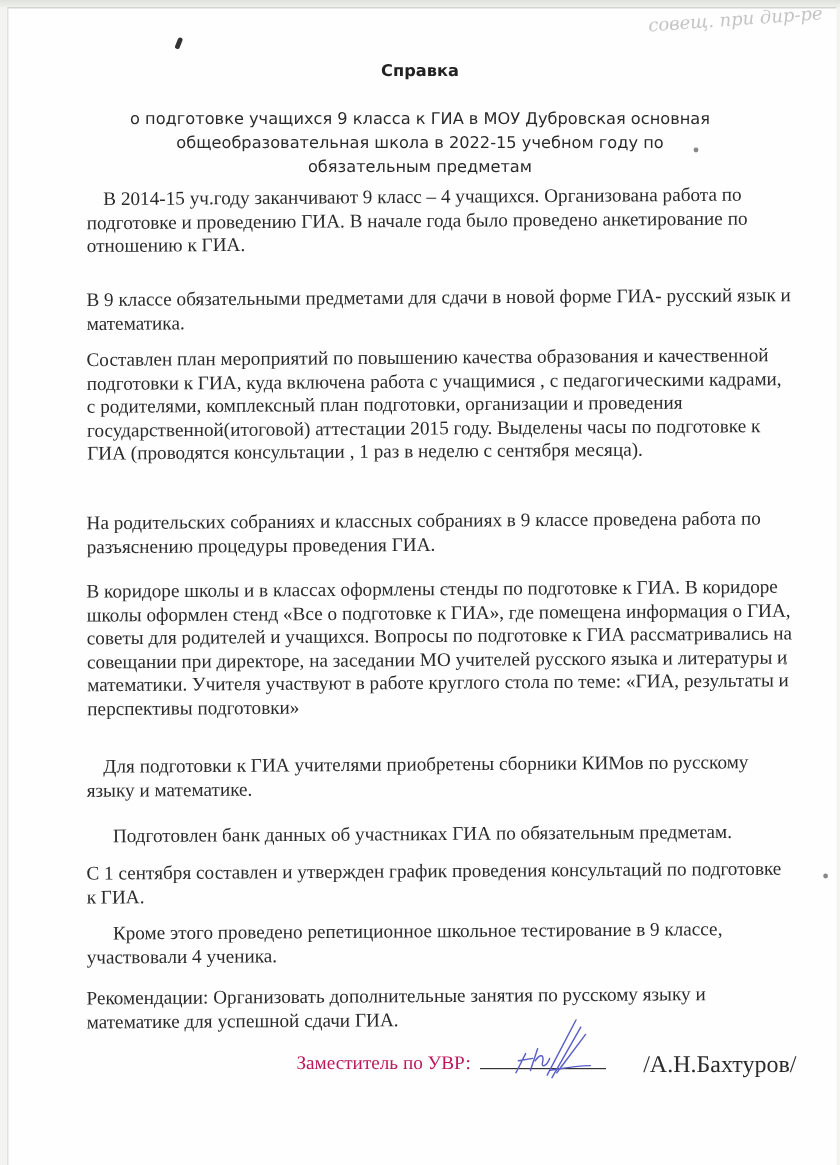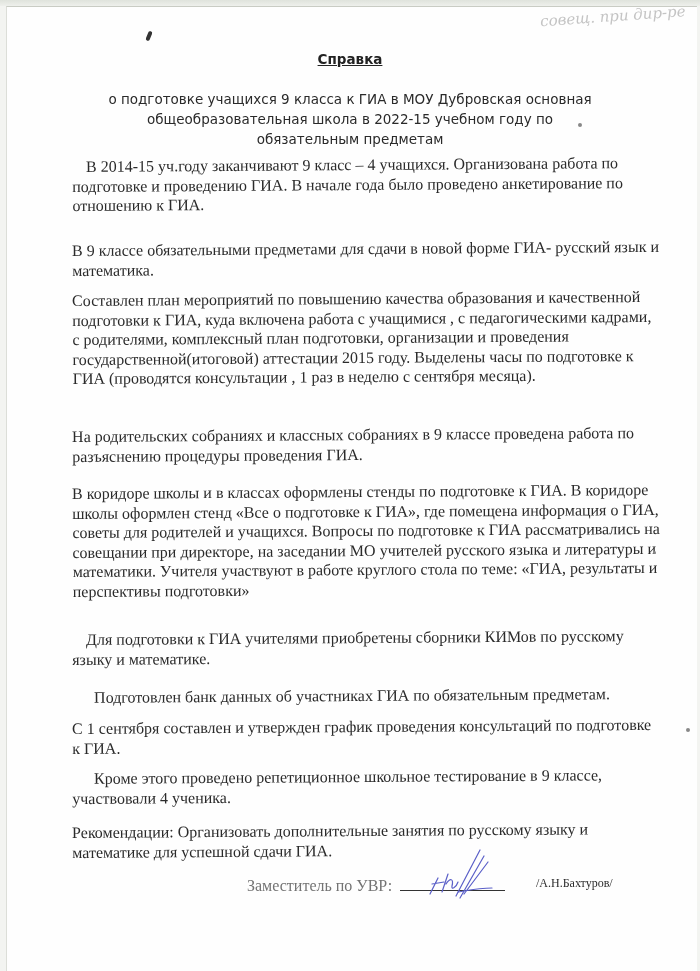--- a/index.html
+++ b/index.html
@@ -26,52 +26,51 @@
     position: absolute; left: 540px; top: 5px; width: 150px;
     font-family: "DejaVu Serif", serif; font-style: italic;
     font-size: 15px; line-height: 22px; color: #c4c4c4;
     transform: rotate(-4deg);
   }
   .title {
     position: absolute; left: 0; width: 700px; top: 51px;
     text-align: center;
     font-family: "DejaVu Sans", sans-serif; font-size: 13.5px; font-weight: bold;
     color: #222;
-    text-decoration: underline;
   }
   .subtitle {
     position: absolute; left: 100px; width: 500px; top: 89px;
     text-align: center;
     font-family: "DejaVu Sans", sans-serif; font-size: 13.5px; line-height: 20px;
     color: #2a2a2a;
   }
   .para {
     position: absolute; left: 72px; width: 590px;
     font-family: "Liberation Serif", serif; font-size: 16px; line-height: 19.5px;
     color: #2b2b2b;
     transform: rotate(-0.4deg);
     transform-origin: left top;
   }
   .para.indent { text-indent: 14px; }
   .para.indent2 { text-indent: 22px; }
   .sign-row {
     position: absolute; left: 247px; top: 876px;
-    font-family: "Liberation Serif", serif; font-size: 16px; color: #737373;
+    font-family: "Liberation Serif", serif; font-size: 16px; color: #be185d;
     white-space: nowrap;
   }
   .sign-line {
     display: inline-block; width: 105px; height: 14px;
     border-bottom: 1px solid #333; margin-left: 4px; vertical-align: baseline;
   }
   .signature {
     position: absolute; left: 418px; top: 848px; width: 80px; height: 56px;
   }
   .signer {
     position: absolute; left: 536px; top: 876px;
-    font-family: "Liberation Serif", serif; font-size: 12px; color: #2b2b2b;
+    font-family: "Liberation Serif", serif; font-size: 20px; color: #2b2b2b;
   }
   .dot {
     position: absolute; width: 4px; height: 4px; border-radius: 2px; background: #888;
   }
 </style>
 </head>
 <body>
 
 <div class="topband"></div>
 <div class="page"></div>

